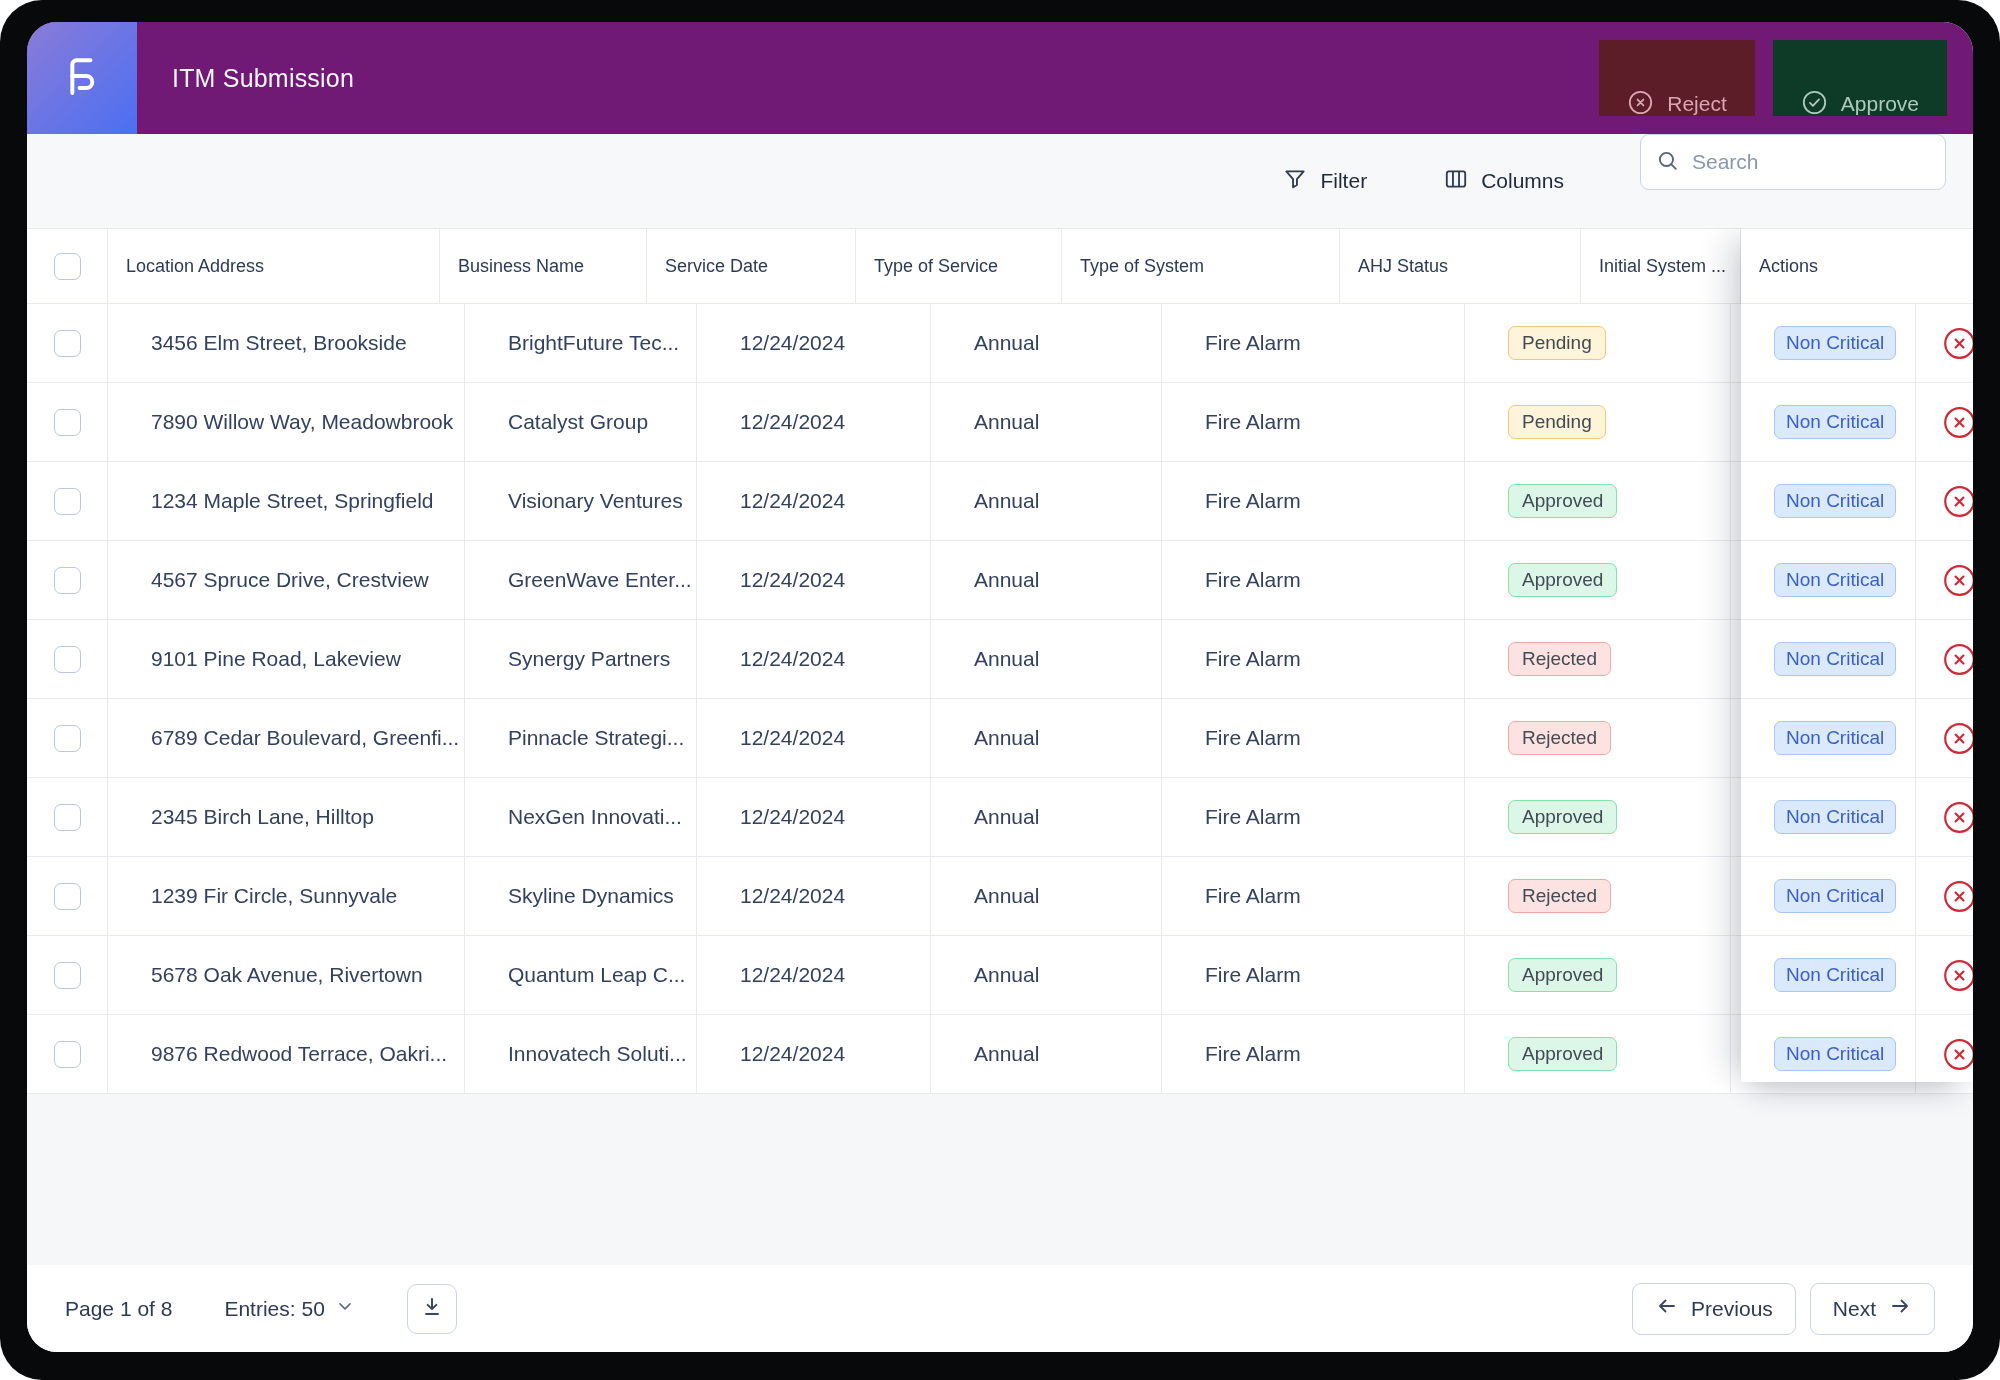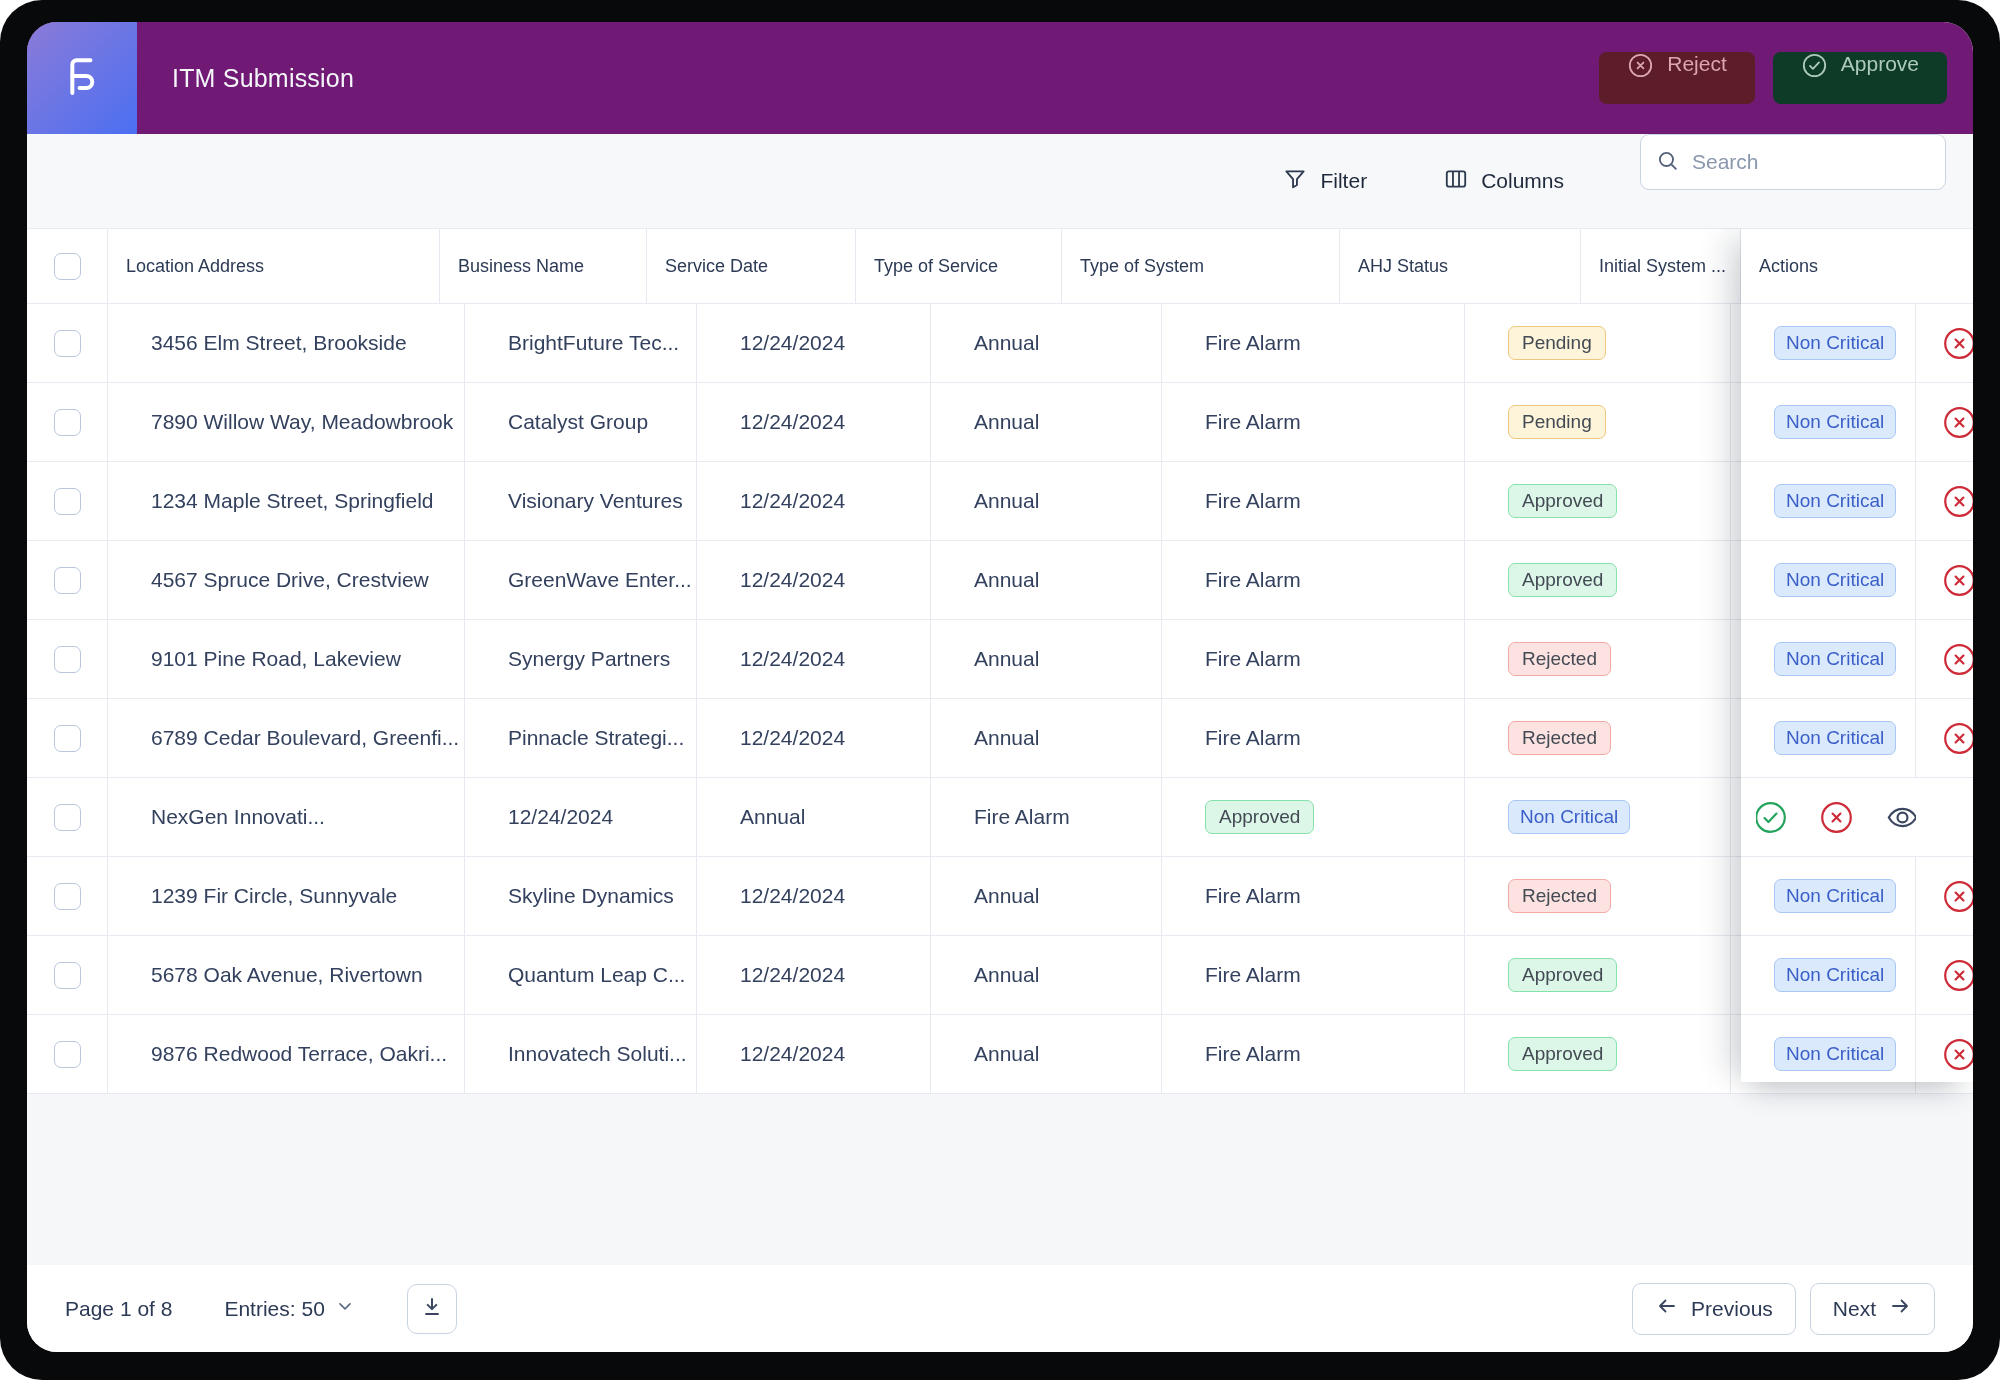--- a/index.html
+++ b/index.html
@@ -8,21 +8,21 @@
   .frame{position:absolute;inset:0;background:#08090b;border-radius:42px;}
   .window{position:absolute;left:27px;top:22px;width:1946px;height:1330px;background:#ffffff;
           border-radius:30px;overflow:hidden;display:flex;flex-direction:column;}
 
   
   .app-header{height:112px;flex:0 0 112px;background:#701a75;display:flex;align-items:center;}
   .logo{width:110px;height:112px;flex:0 0 110px;background:linear-gradient(135deg,#8B7BD8 0%,#4B6FF2 100%);
         display:flex;align-items:center;justify-content:center;}
   .app-title{color:#F4F6FA;font-size:25px;font-weight:500;margin-left:35px;letter-spacing:.2px;}
   .header-spacer{flex:1;}
-  .hdr-btn{height:52px;border-radius:8px;border:none;display:flex;align-items:flex-start;gap:13px;
+  .hdr-btn{height:76px;border-radius:0;border:none;display:flex;align-items:flex-end;gap:13px;
            font-size:21px;font-weight:500;padding:0 28px;cursor:pointer;font-family:inherit;}
   .btn-reject{background:#5C1C28;color:#DCA6B0;margin-right:18px;}
   .btn-approve{background:#0E3B28;color:#AECBBA;margin-right:26px;}
   .hdr-btn svg{display:block;}
 
   
   .toolbar{height:94px;flex:0 0 94px;background:#F7F8FA;display:flex;
            justify-content:flex-end;gap:76px;padding-right:27px;}
   .tool-item{display:flex;align-items:center;gap:12px;color:#1E2A3C;font-size:21px;font-weight:500;cursor:pointer;}
   .tool-item svg{color:#2E3A50;}
@@ -367,20 +367,21 @@
                   <path d="M2.6 12C4.9 8.1 8.1 6.1 12 6.1s7.1 2 9.4 5.9c-2.3 3.9-5.5 5.9-9.4 5.9S4.9 15.9 2.6 12z" stroke="currentColor" stroke-width="1.5" stroke-linejoin="round"></path>
                   <circle cx="12" cy="12" r="3.4" stroke="currentColor" stroke-width="1.5"></circle>
                 </svg>
               </span>
     </div>
   </div>
   <div class="grid-row tr">
     <div class="td td-check">
       <span class="checkbox"></span>
     </div>
+    <div class="td">2345 Birch Lane, Hilltop</div>
     <div class="td">NexGen Innovati...</div>
     <div class="td">12/24/2024</div>
     <div class="td">Annual</div>
     <div class="td">Fire Alarm</div>
     <div class="td">
       <span class="badge approved">Approved</span>
     </div>
     <div class="td">
       <span class="badge noncritical">Non Critical</span>
     </div>

